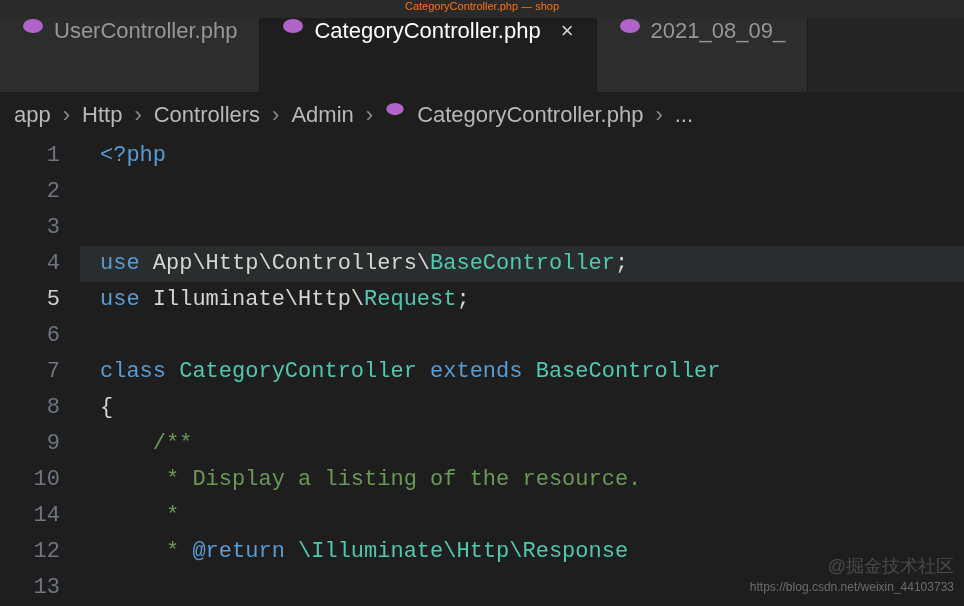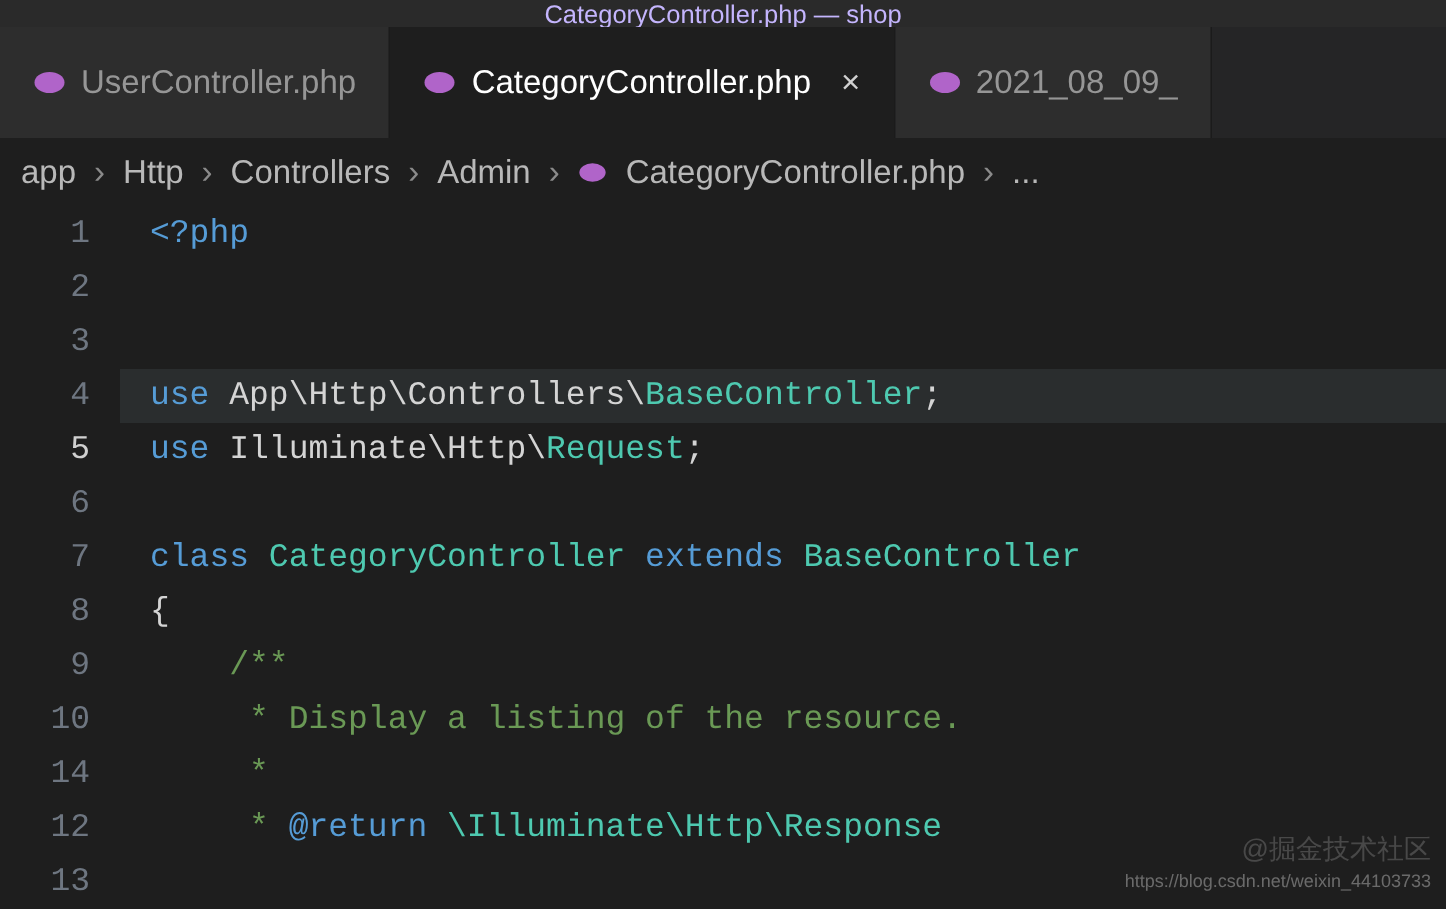--- a/index.html
+++ b/index.html
@@ -7,36 +7,36 @@
     background: #1e1e1e;
     font-family: Menlo, Monaco, "Courier New", monospace;
     color: #d4d4d4;
     width: 964px;
     height: 606px;
     overflow: hidden;
     font-size: 22px;
   }
   .title-row {
     background: #2a2a2a;
-    color: #c4b5fd;
+    color: #f97316;
     height: 18px;
     text-align: center;
-    font-size: 17px;
+    font-size: 11px;
     overflow: hidden;
     font-family: -apple-system, BlinkMacSystemFont, "Segoe UI", sans-serif;
   }
   .tabs-row {
     background: #252526;
     display: flex;
     height: 74px;
     align-items: stretch;
   }
   .tab {
     display: flex;
-    align-items: center;
+    align-items: flex-start;
     padding: 0 22px;
     gap: 10px;
     background: #2d2d2d;
     color: #969696;
     font-family: -apple-system, BlinkMacSystemFont, "Segoe UI", sans-serif;
     font-size: 22px;
     cursor: pointer;
     border-right: 1px solid #1b1b1b;
   }
   .tab .php-icon {
@@ -46,21 +46,20 @@
     background: #1e1e1e;
     color: #ffffff;
   }
   .tab .close {
     margin-left: 10px;
     font-size: 22px;
     color: #d0d0d0;
   }
   .breadcrumbs {
     display: flex;
-    align-items: center;
     gap: 12px;
     padding: 10px 14px;
     font-family: -apple-system, BlinkMacSystemFont, "Segoe UI", sans-serif;
     font-size: 22px;
     color: #b8b8b8;
     background: #1e1e1e;
   }
   .breadcrumbs .sep { color: #8a8a8a; }
   .editor {
     display: flex;

